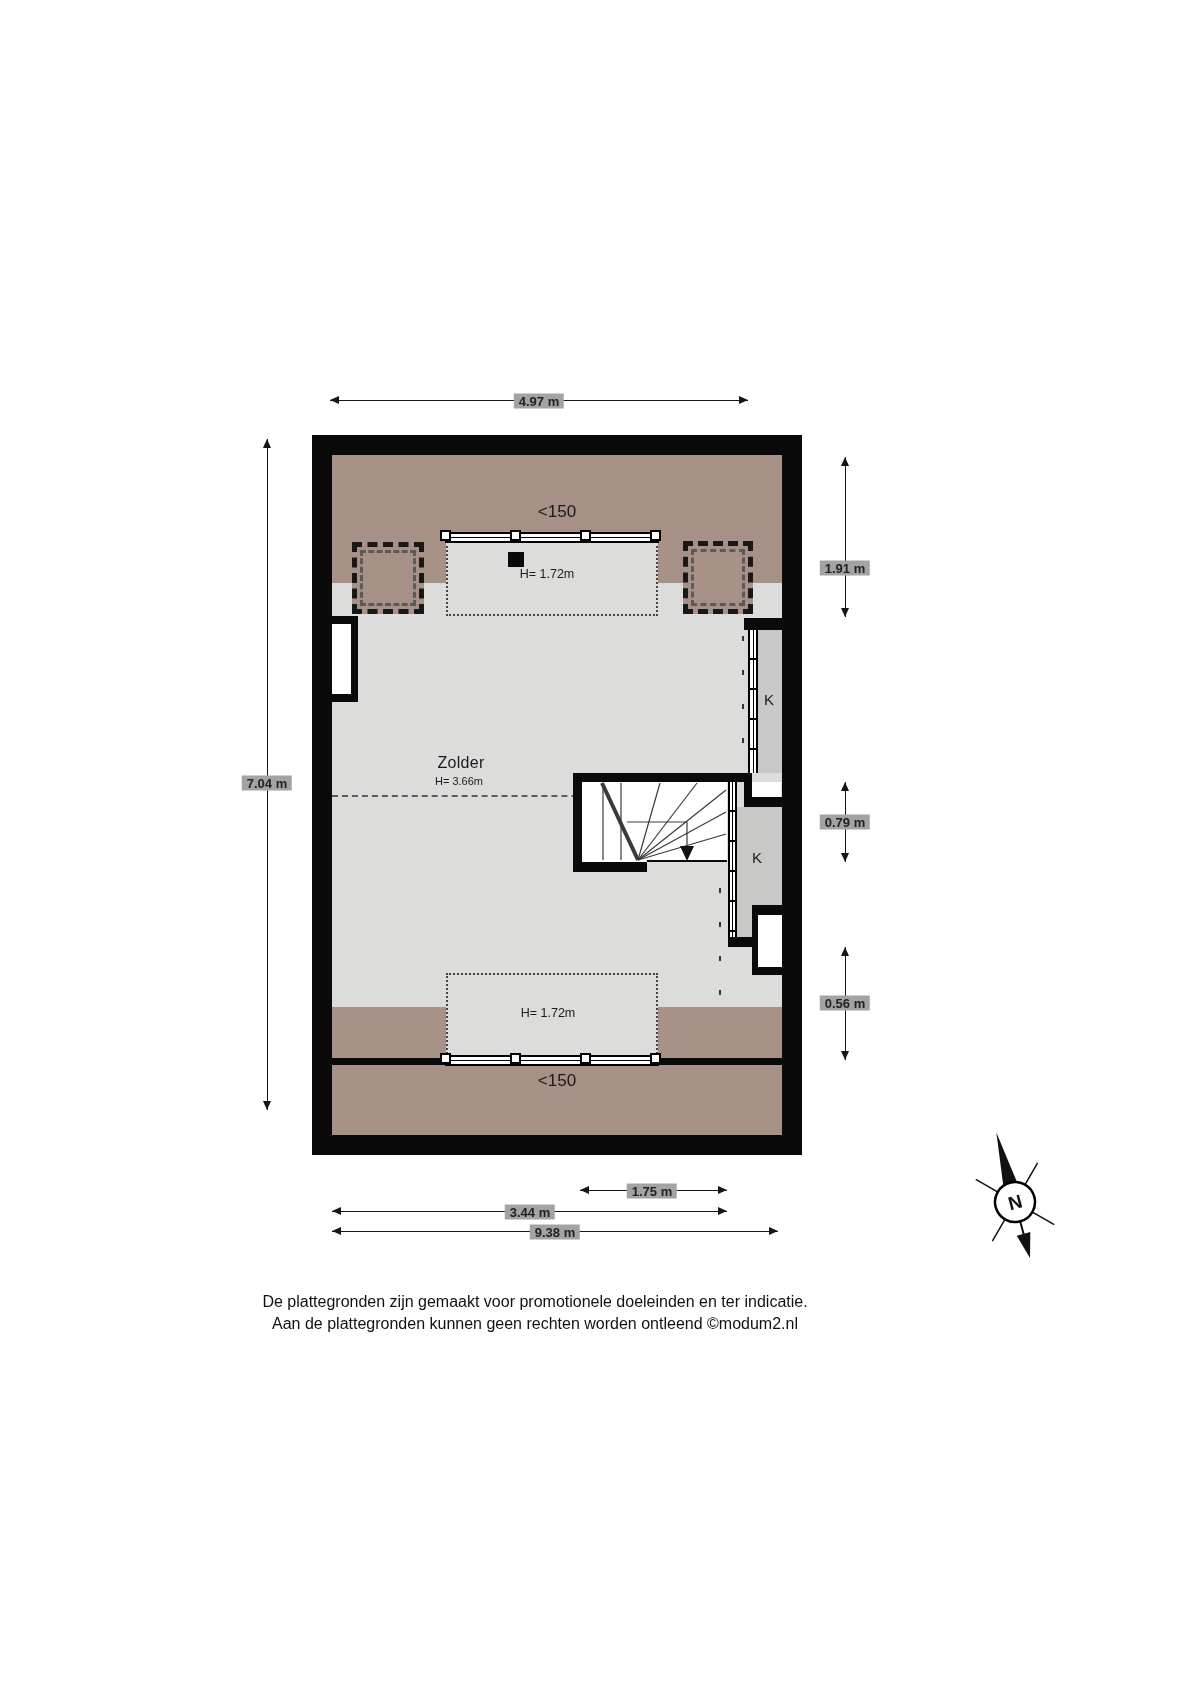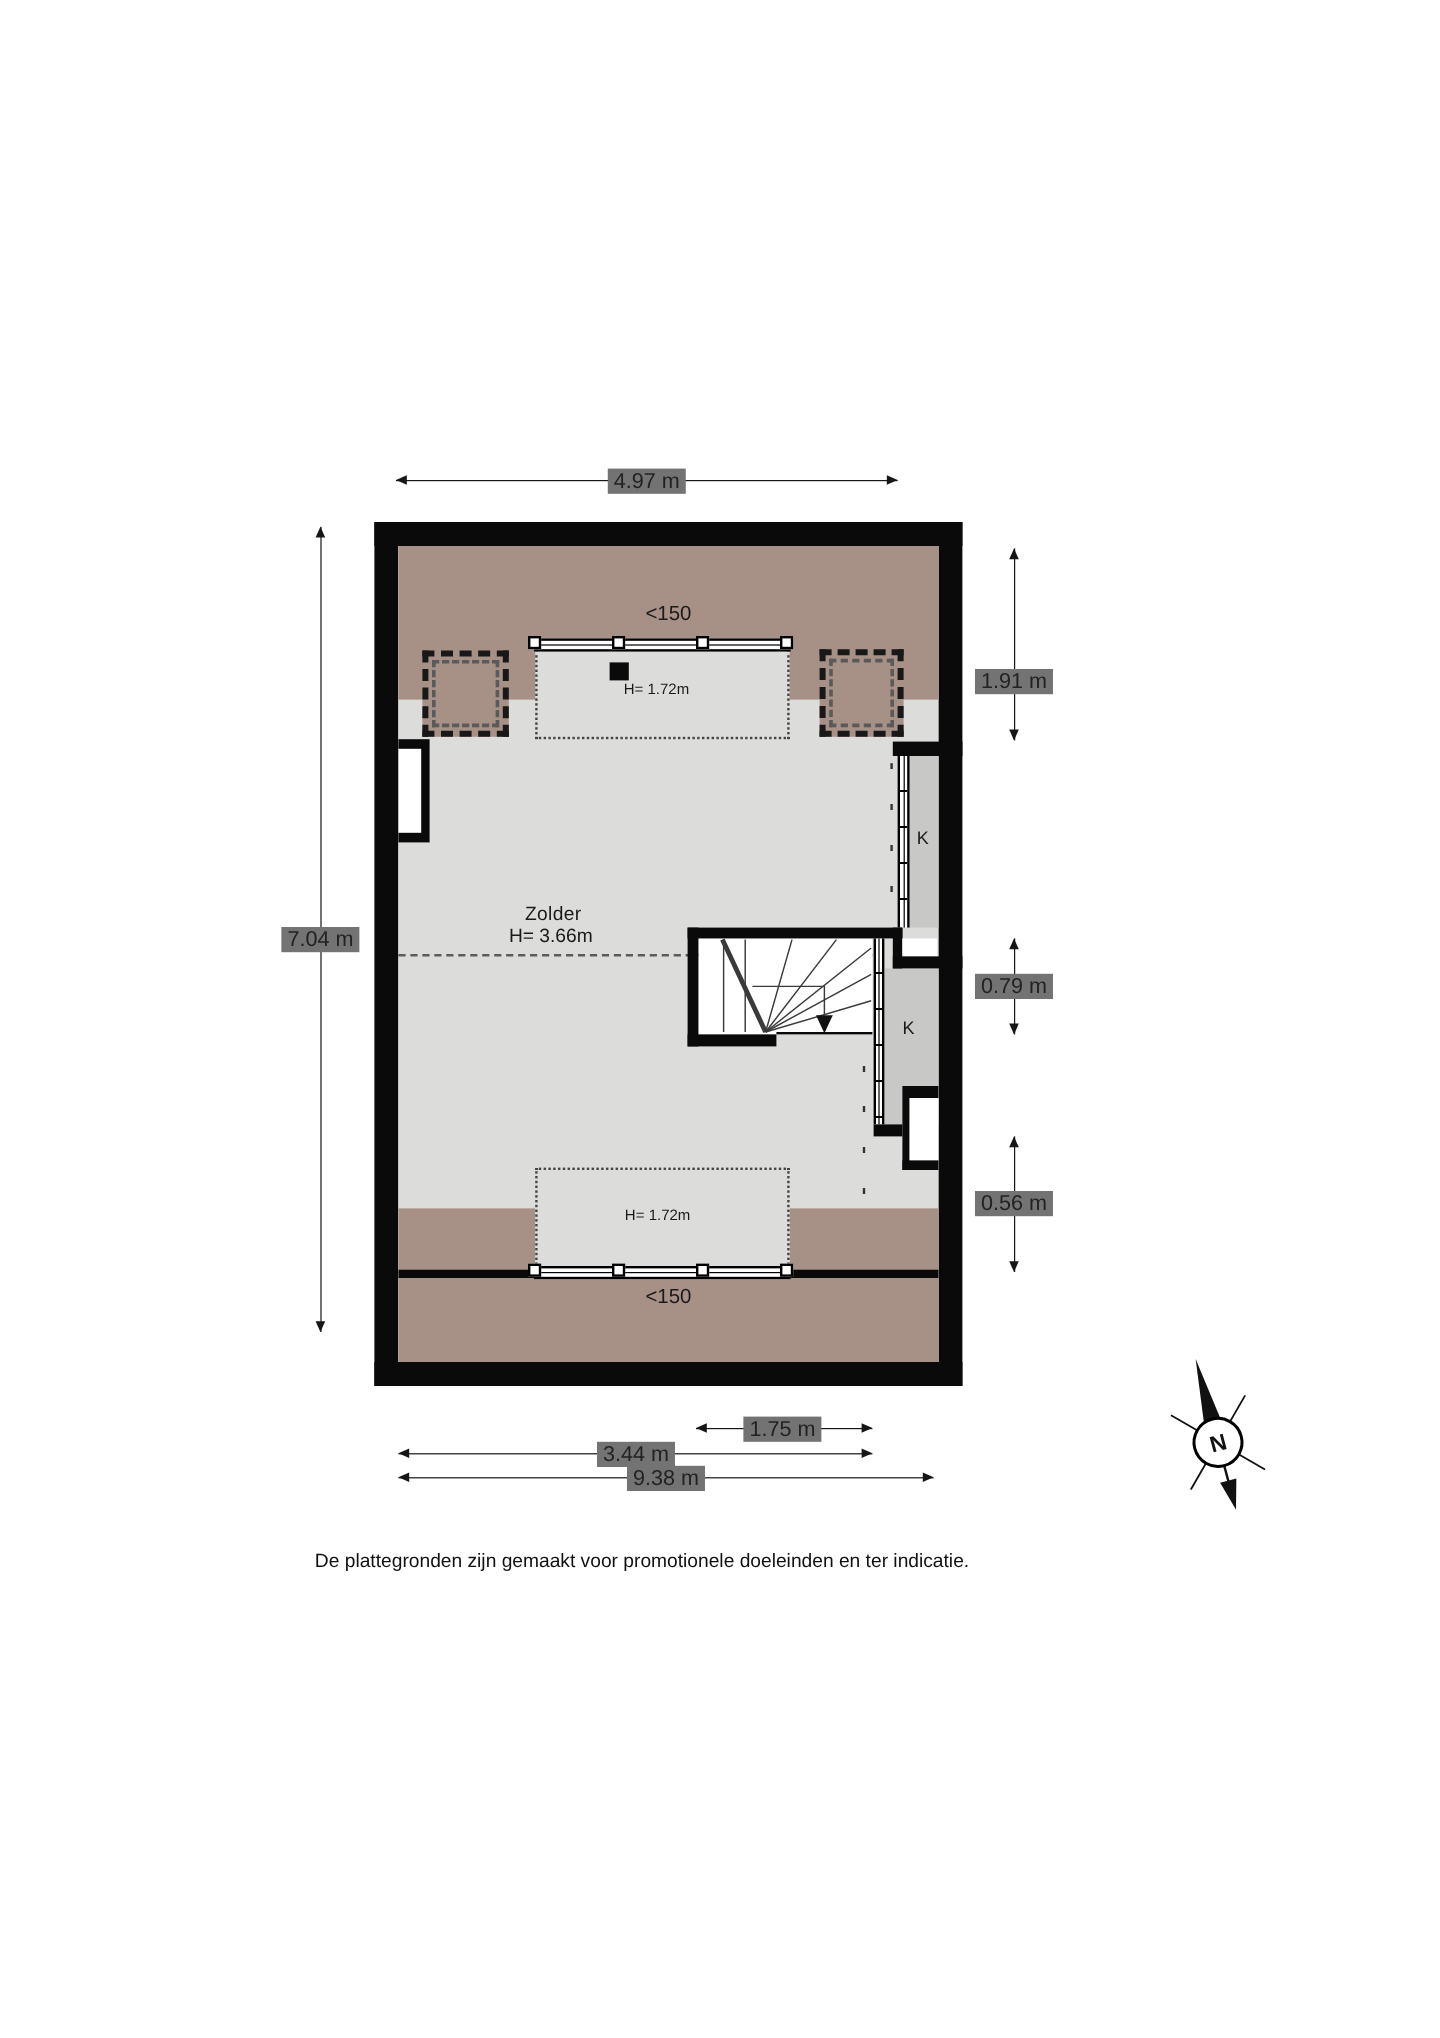--- a/index.html
+++ b/index.html
@@ -24,22 +24,22 @@
   .mullion{width:11px;height:11px;background:#fff;border:2px solid #000;box-sizing:border-box;}
   .strip{background-color:#fff;border-left:2px solid #000;border-right:2px solid #000;box-sizing:border-box;
          background-image:linear-gradient(#000,#000),
            repeating-linear-gradient(180deg,transparent 0 28px,#000 28px 30px);
          background-size:1px 100%,100% 100%;background-position:center 0,0 0;
          background-repeat:no-repeat,repeat;}
   .vticks{background:repeating-linear-gradient(180deg,#333 0 5px,transparent 5px 34px);}
   .hline{height:0;border-top:2px dashed #5c5c5c;}
   .lbl{position:absolute;transform:translate(-50%,-50%);color:#1a1a1a;white-space:nowrap;}
   .dim-line{background:#161616;}
-  .dim-label{position:absolute;transform:translate(-50%,-50%);background:#737373;padding:0 5px;
-             font-size:18px;color:#222;white-space:nowrap;}
+  .dim-label{position:absolute;transform:translate(-50%,-50%);background:#a3a3a3;padding:0 5px;
+             font-size:13px;color:#222;white-space:nowrap;font-weight:bold;}
   .ah{width:0;height:0;}
   .ah-l{border-top:4px solid transparent;border-bottom:4px solid transparent;border-right:9px solid #161616;}
   .ah-r{border-top:4px solid transparent;border-bottom:4px solid transparent;border-left:9px solid #161616;}
   .ah-u{border-left:4px solid transparent;border-right:4px solid transparent;border-bottom:9px solid #161616;}
   .ah-d{border-left:4px solid transparent;border-right:4px solid transparent;border-top:9px solid #161616;}
   .footer-line{position:absolute;transform:translate(-50%,-50%);font-size:16px;color:#111;white-space:nowrap;}
 </style>
 </head>
 <body>
 
@@ -127,21 +127,21 @@
       <line x1="-32" y1="32" x2="32" y2="-32" stroke="#111" stroke-width="1.5"></line>
       <polygon points="0,-72 8,-12 0,2 -8,-12" fill="#111"></polygon>
       <line x1="0" y1="20" x2="0" y2="36" stroke="#111" stroke-width="2"></line>
       <polygon points="0,58 7,33 -7,33" fill="#111"></polygon>
       <circle cx="0" cy="0" r="20" fill="#fff" stroke="#000" stroke-width="2.5"></circle>
       <text x="0" y="7" text-anchor="middle" font-size="19" font-weight="bold" fill="#111" font-family="Liberation Sans, sans-serif">N</text>
     </g>
   </svg>
 
   <div class="lbl" style="left:461px;top:763px;font-size:16px;letter-spacing:.3px">Zolder</div>
-  <div class="lbl" style="left:459px;top:781px;font-size:16px">H= 3.66m</div>
+  <div class="lbl" style="left:459px;top:781px;font-size:11px">H= 3.66m</div>
   <div class="lbl" style="left:557px;top:512px;font-size:17px">&lt;150</div>
   <div class="lbl" style="left:557px;top:1081px;font-size:17px">&lt;150</div>
   <div class="lbl" style="left:547px;top:574px;font-size:12.5px">H= 1.72m</div>
   <div class="lbl" style="left:548px;top:1013px;font-size:12.5px">H= 1.72m</div>
   <div class="lbl" style="left:769px;top:699px;font-size:15px">K</div>
   <div class="lbl" style="left:757px;top:857px;font-size:15px">K</div>
 
   <div class="abs dim-line" style="left:330px;top:400px;width:418px;height:1px"></div>
   <div class="abs ah ah-l" style="left:330px;top:396px"></div>
   <div class="abs ah ah-r" style="left:739px;top:396px"></div>
@@ -176,14 +176,15 @@
   <div class="abs ah ah-l" style="left:332px;top:1207px"></div>
   <div class="abs ah ah-r" style="left:718px;top:1207px"></div>
   <div class="dim-label" style="left:530px;top:1212px">3.44 m</div>
 
   <div class="abs dim-line" style="left:332px;top:1231px;width:446px;height:1px"></div>
   <div class="abs ah ah-l" style="left:332px;top:1227px"></div>
   <div class="abs ah ah-r" style="left:769px;top:1227px"></div>
   <div class="dim-label" style="left:555px;top:1232px">9.38 m</div>
 
   <div class="footer-line" style="left:535px;top:1302px">De plattegronden zijn gemaakt voor promotionele doeleinden en ter indicatie.</div>
+  <div class="footer-line" style="left:535px;top:1324px">Aan de plattegronden kunnen geen rechten worden ontleend ©modum2.nl</div>
 
 </div>
 
 </body></html>

